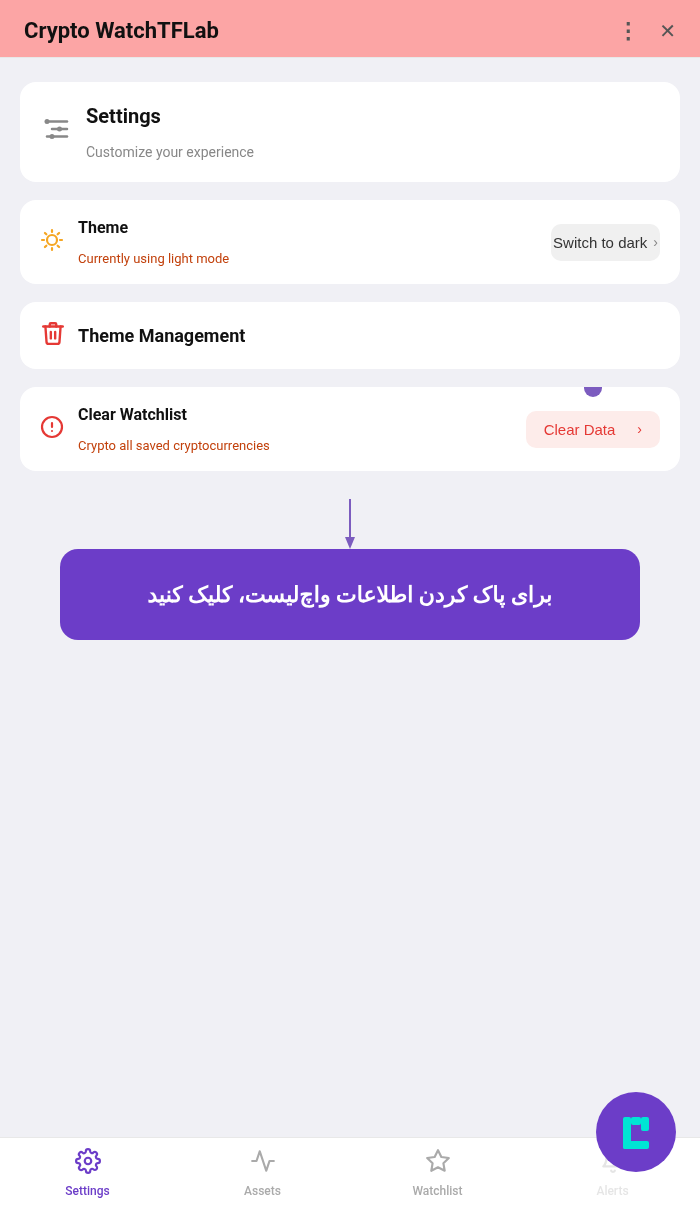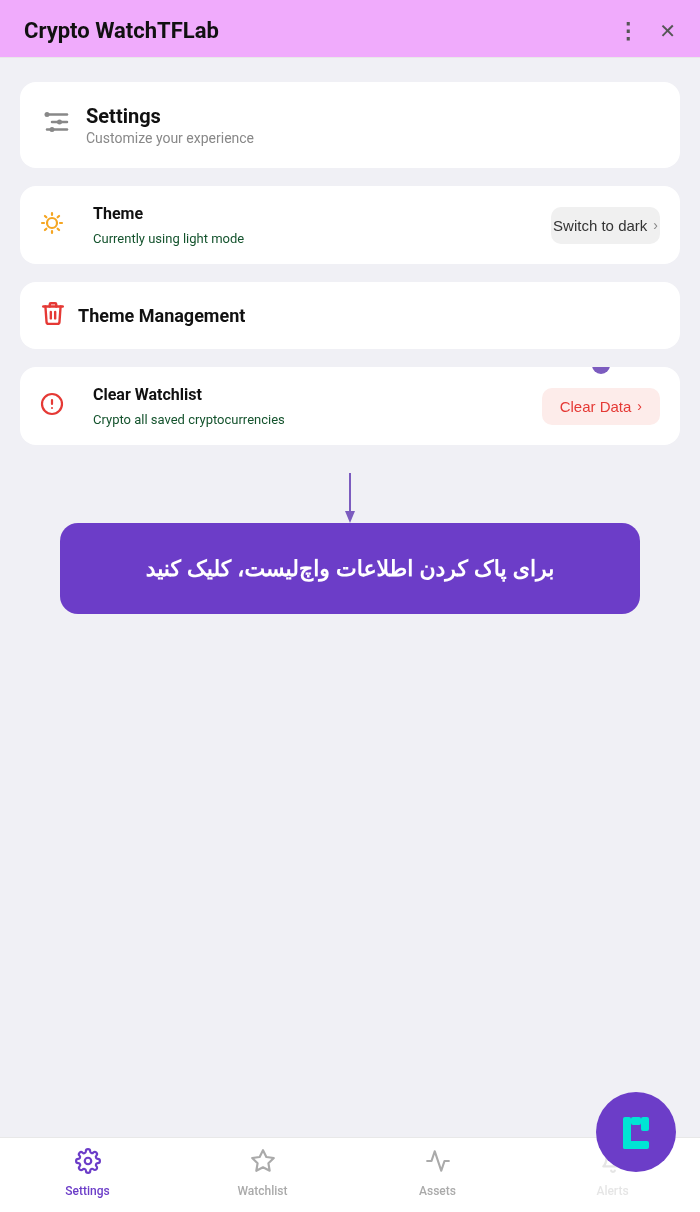--- a/index.html
+++ b/index.html
@@ -9,21 +9,21 @@
       font-family: -apple-system, BlinkMacSystemFont, 'Segoe UI', Roboto, sans-serif;
       background: #f0f0f5;
       display: flex;
       flex-direction: column;
       position: relative;
       overflow: hidden;
     }
 
     
     .title-bar {
-      background: #f0abfc;
+      background: #fca5a5;
       display: flex;
       align-items: center;
       justify-content: space-between;
       padding: 18px 24px 14px 24px;
       border-bottom: 1px solid #e8e8e8;
     }
     .title-bar-title {
       font-size: 22px;
       font-weight: 700;
       color: #111;
@@ -69,21 +69,21 @@
       color: #888;
     }
     .settings-header-text h2 {
       font-size: 20px;
       font-weight: 700;
       color: #111;
     }
     .settings-header-text p {
       font-size: 14px;
       color: #888;
-      margin-top: 2px;
+      margin-top: 16px;
     }
 
     
     .section-label-row {
       display: flex;
       align-items: center;
       gap: 12px;
       padding: 18px 20px;
       background: #fff;
       border-radius: 16px;
@@ -102,34 +102,34 @@
       background: #fff;
       border-radius: 16px;
       padding: 18px 20px;
       display: flex;
       align-items: center;
       justify-content: space-between;
     }
     .setting-row-left {
       display: flex;
       align-items: center;
-      gap: 29px;
+      gap: 14px;
     }
     .setting-row-icon {
       font-size: 22px;
     }
     .setting-row-text h4 {
       font-size: 16px;
       font-weight: 700;
       color: #111;
     }
     .setting-row-text p {
       font-size: 13px;
-      color: #14532d;
-      margin-top: 8px;
+      color: #c2410c;
+      margin-top: 14px;
     }
 
     
     .switch-btn {
       background: #f0f0f0;
       border: none;
       border-radius: 10px;
       padding: 10px 2px;
       font-size: 15px;
       color: #333;
@@ -148,21 +148,21 @@
     .clear-btn {
       background: #fdecea;
       border: none;
       border-radius: 10px;
       padding: 10px 18px;
       font-size: 15px;
       color: #e53935;
       cursor: pointer;
       display: flex;
       align-items: center;
-      gap: 6px;
+      gap: 22px;
       font-weight: 500;
     }
     .clear-btn .chevron {
       font-size: 14px;
       color: #e53935;
     }
 
     
     .tooltip-container {
       position: relative;
@@ -174,21 +174,21 @@
       padding: 28px 30px;
       text-align: center;
       margin: 0 40px;
     }
     .tooltip-bubble p {
       font-size: 22px;
       font-weight: 700;
       color: #fff;
       line-height: 1.6;
       direction: rtl;
-      font-family: Liberation Sans, sans-serif;
+      font-family: Liberation Serif, serif;
     }
 
     
     .bottom-nav {
       position: fixed;
       bottom: 0;
       left: 0;
       width: 700px;
       background: #fff;
       border-top: 1px solid #e8e8e8;
@@ -376,33 +376,33 @@
         <circle cx="12" cy="12" r="3"></circle>
         <path d="M19.4 15a1.65 1.65 0 00.33 1.82l.06.06a2 2 0 010 2.83 2 2 0 01-2.83 0l-.06-.06a1.65 1.65 0 00-1.82-.33 1.65 1.65 0 00-1 1.51V21a2 2 0 01-4 0v-.09A1.65 1.65 0 009 19.4a1.65 1.65 0 00-1.82.33l-.06.06a2 2 0 01-2.83-2.83l.06-.06A1.65 1.65 0 004.68 15a1.65 1.65 0 00-1.51-1H3a2 2 0 010-4h.09A1.65 1.65 0 004.6 9a1.65 1.65 0 00-.33-1.82l-.06-.06a2 2 0 012.83-2.83l.06.06A1.65 1.65 0 009 4.68a1.65 1.65 0 001-1.51V3a2 2 0 014 0v.09a1.65 1.65 0 001 1.51 1.65 1.65 0 001.82-.33l.06-.06a2 2 0 012.83 2.83l-.06.06A1.65 1.65 0 0019.4 9a1.65 1.65 0 001.51 1H21a2 2 0 010 4h-.09a1.65 1.65 0 00-1.51 1z"></path>
       </svg>
     </span>
     <span class="nav-label">Settings</span>
   </div>
 
   <div class="nav-item">
     <span class="nav-icon">
       <svg width="26" height="26" viewBox="0 0 24 24" fill="none" stroke="#aaa" stroke-width="2" stroke-linecap="round" stroke-linejoin="round">
-        <polygon points="12 2 15.09 8.26 22 9.27 17 14.14 18.18 21.02 12 17.77 5.82 21.02 7 14.14 2 9.27 8.91 8.26 12 2"></polygon>
-      </svg>
-    </span>
-    <span class="nav-label">Watchlist</span>
+        <polyline points="22 12 18 12 15 21 9 3 6 12 2 12"></polyline>
+      </svg>
+    </span>
+    <span class="nav-label">Assets</span>
   </div>
 
   <div class="nav-item">
     <span class="nav-icon">
       <svg width="26" height="26" viewBox="0 0 24 24" fill="none" stroke="#aaa" stroke-width="2" stroke-linecap="round" stroke-linejoin="round">
-        <polyline points="22 12 18 12 15 21 9 3 6 12 2 12"></polyline>
-      </svg>
-    </span>
-    <span class="nav-label">Assets</span>
+        <polygon points="12 2 15.09 8.26 22 9.27 17 14.14 18.18 21.02 12 17.77 5.82 21.02 7 14.14 2 9.27 8.91 8.26 12 2"></polygon>
+      </svg>
+    </span>
+    <span class="nav-label">Watchlist</span>
   </div>
 
 
   <div class="nav-item" style="opacity:0.3;text-align:center;">
     <span class="nav-icon">
       <svg width="26" height="26" viewBox="0 0 24 24" fill="none" stroke="#aaa" stroke-width="2" stroke-linecap="round" stroke-linejoin="round">
         <path d="M18 8A6 6 0 006 8c0 7-3 9-3 9h18s-3-2-3-9"></path>
         <path d="M13.73 21a2 2 0 01-3.46 0"></path>
       </svg>
     </span>

